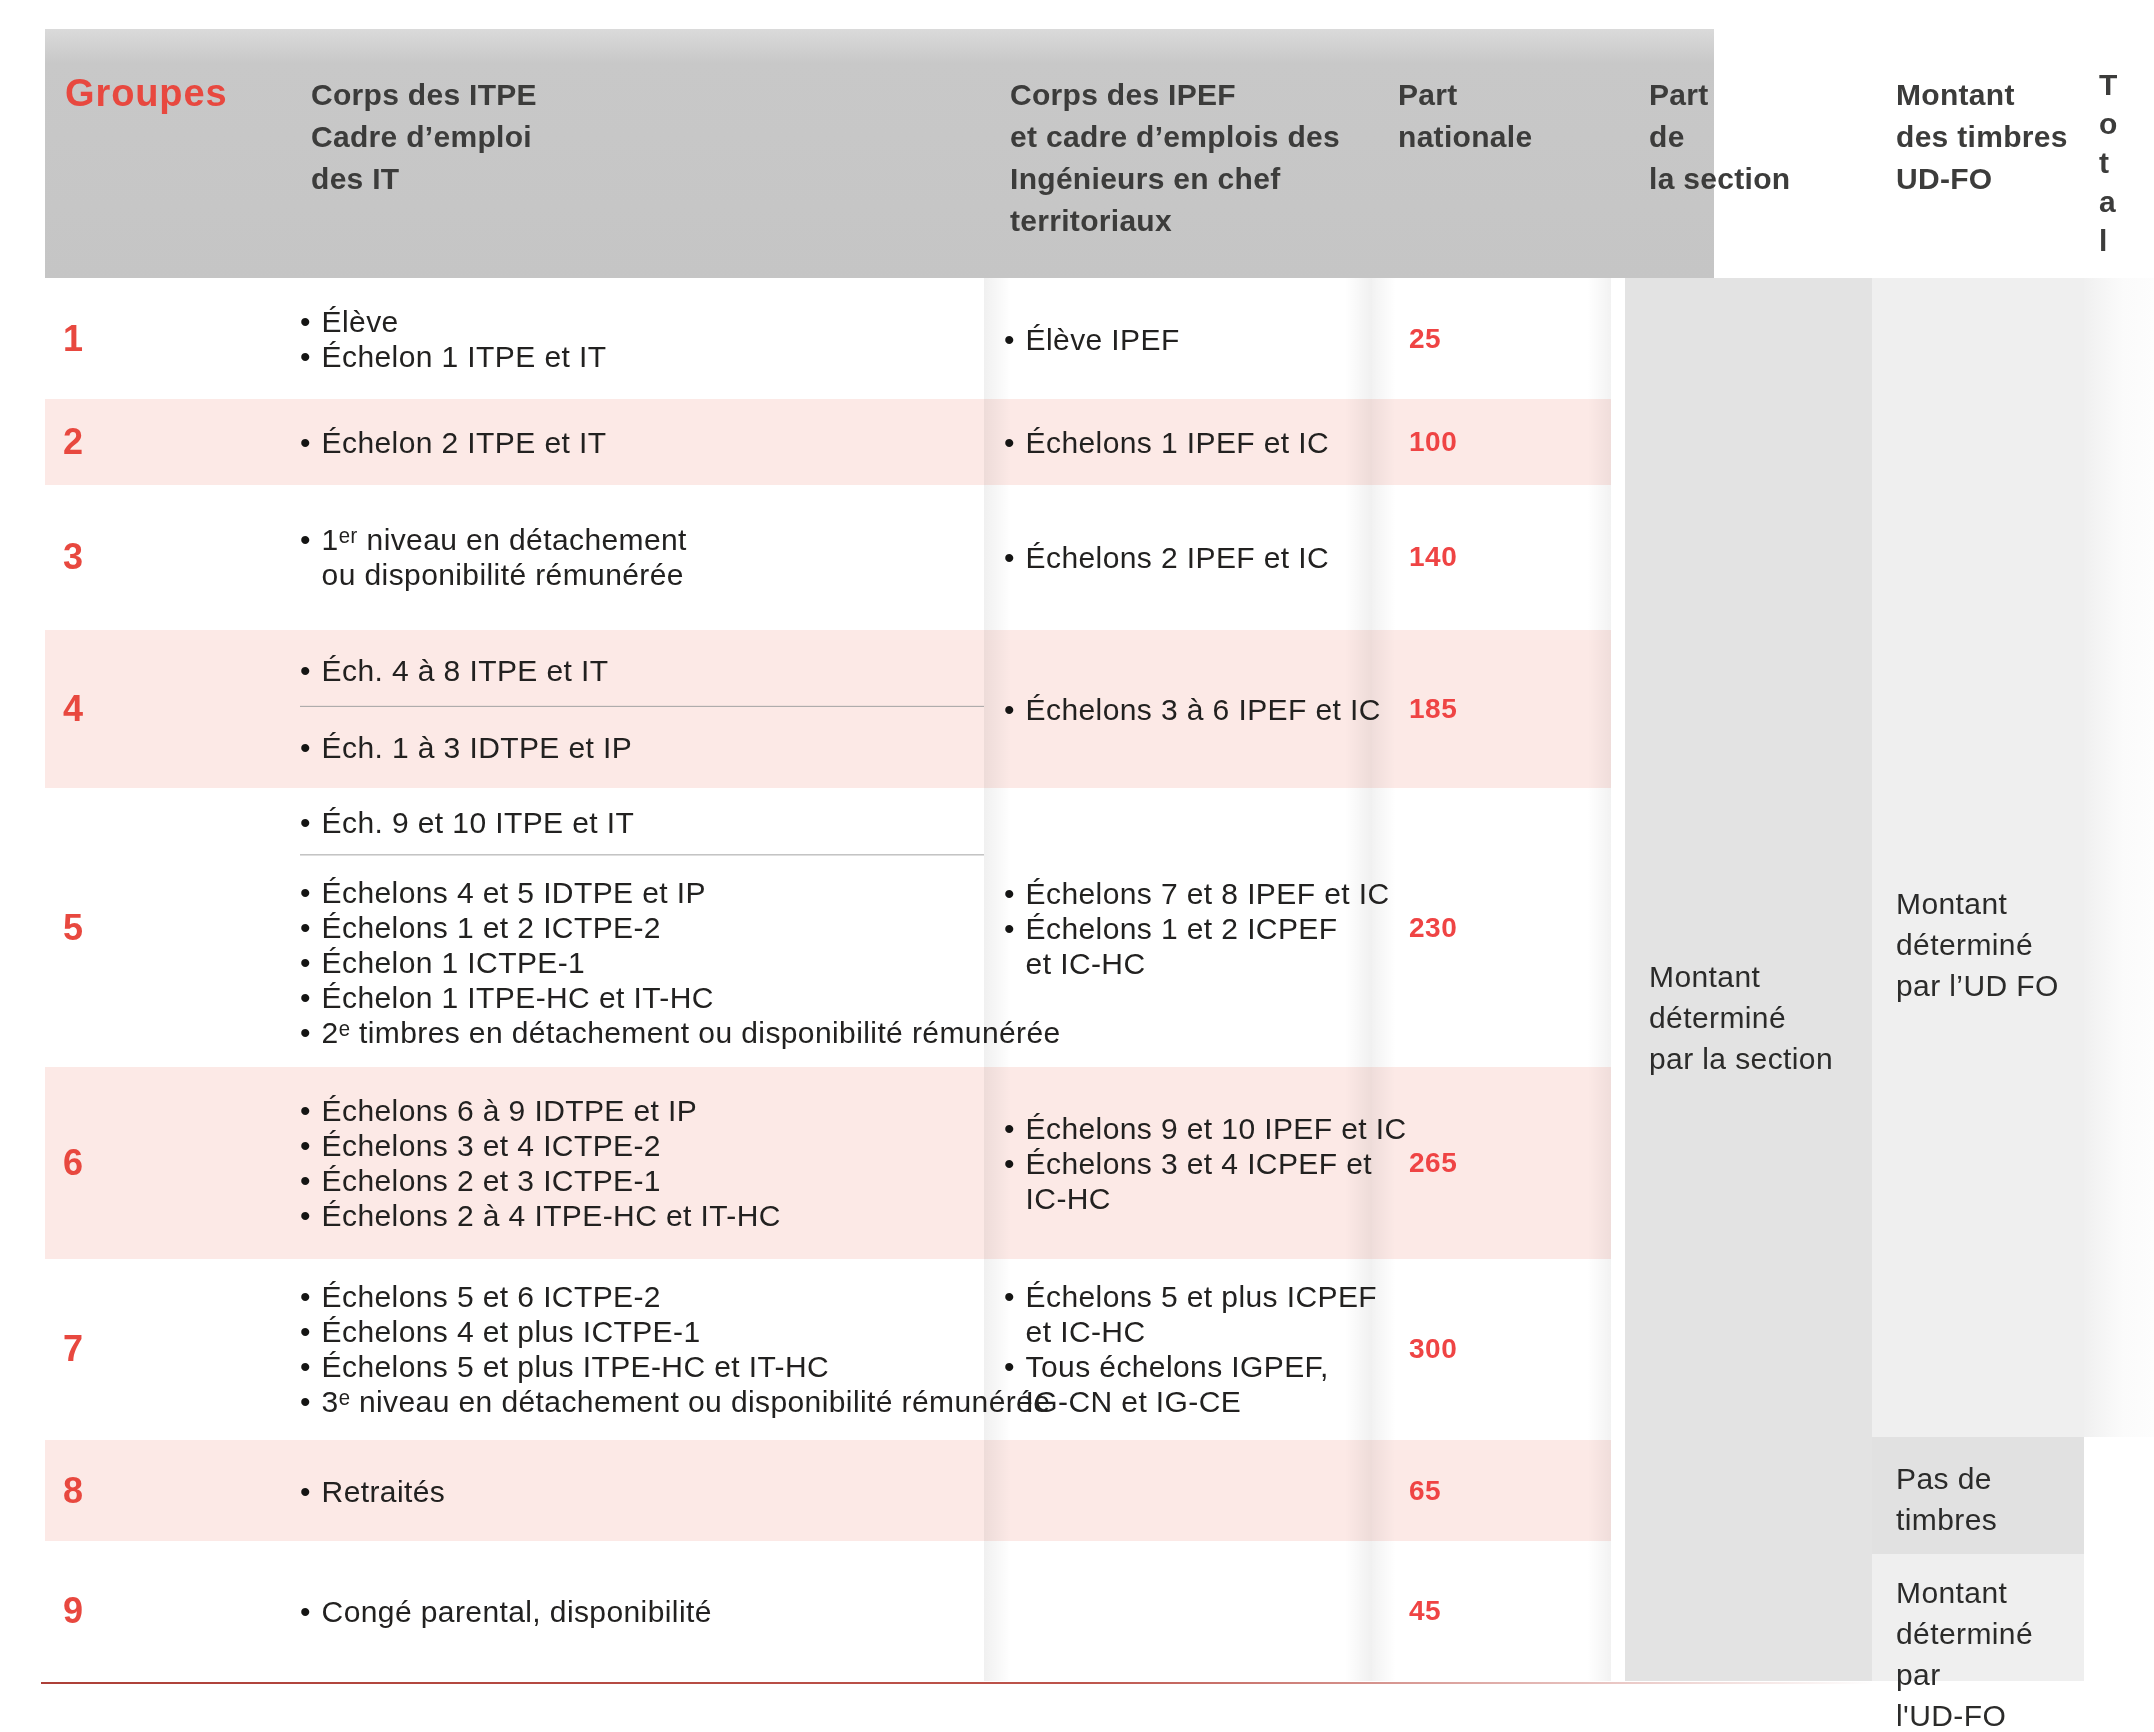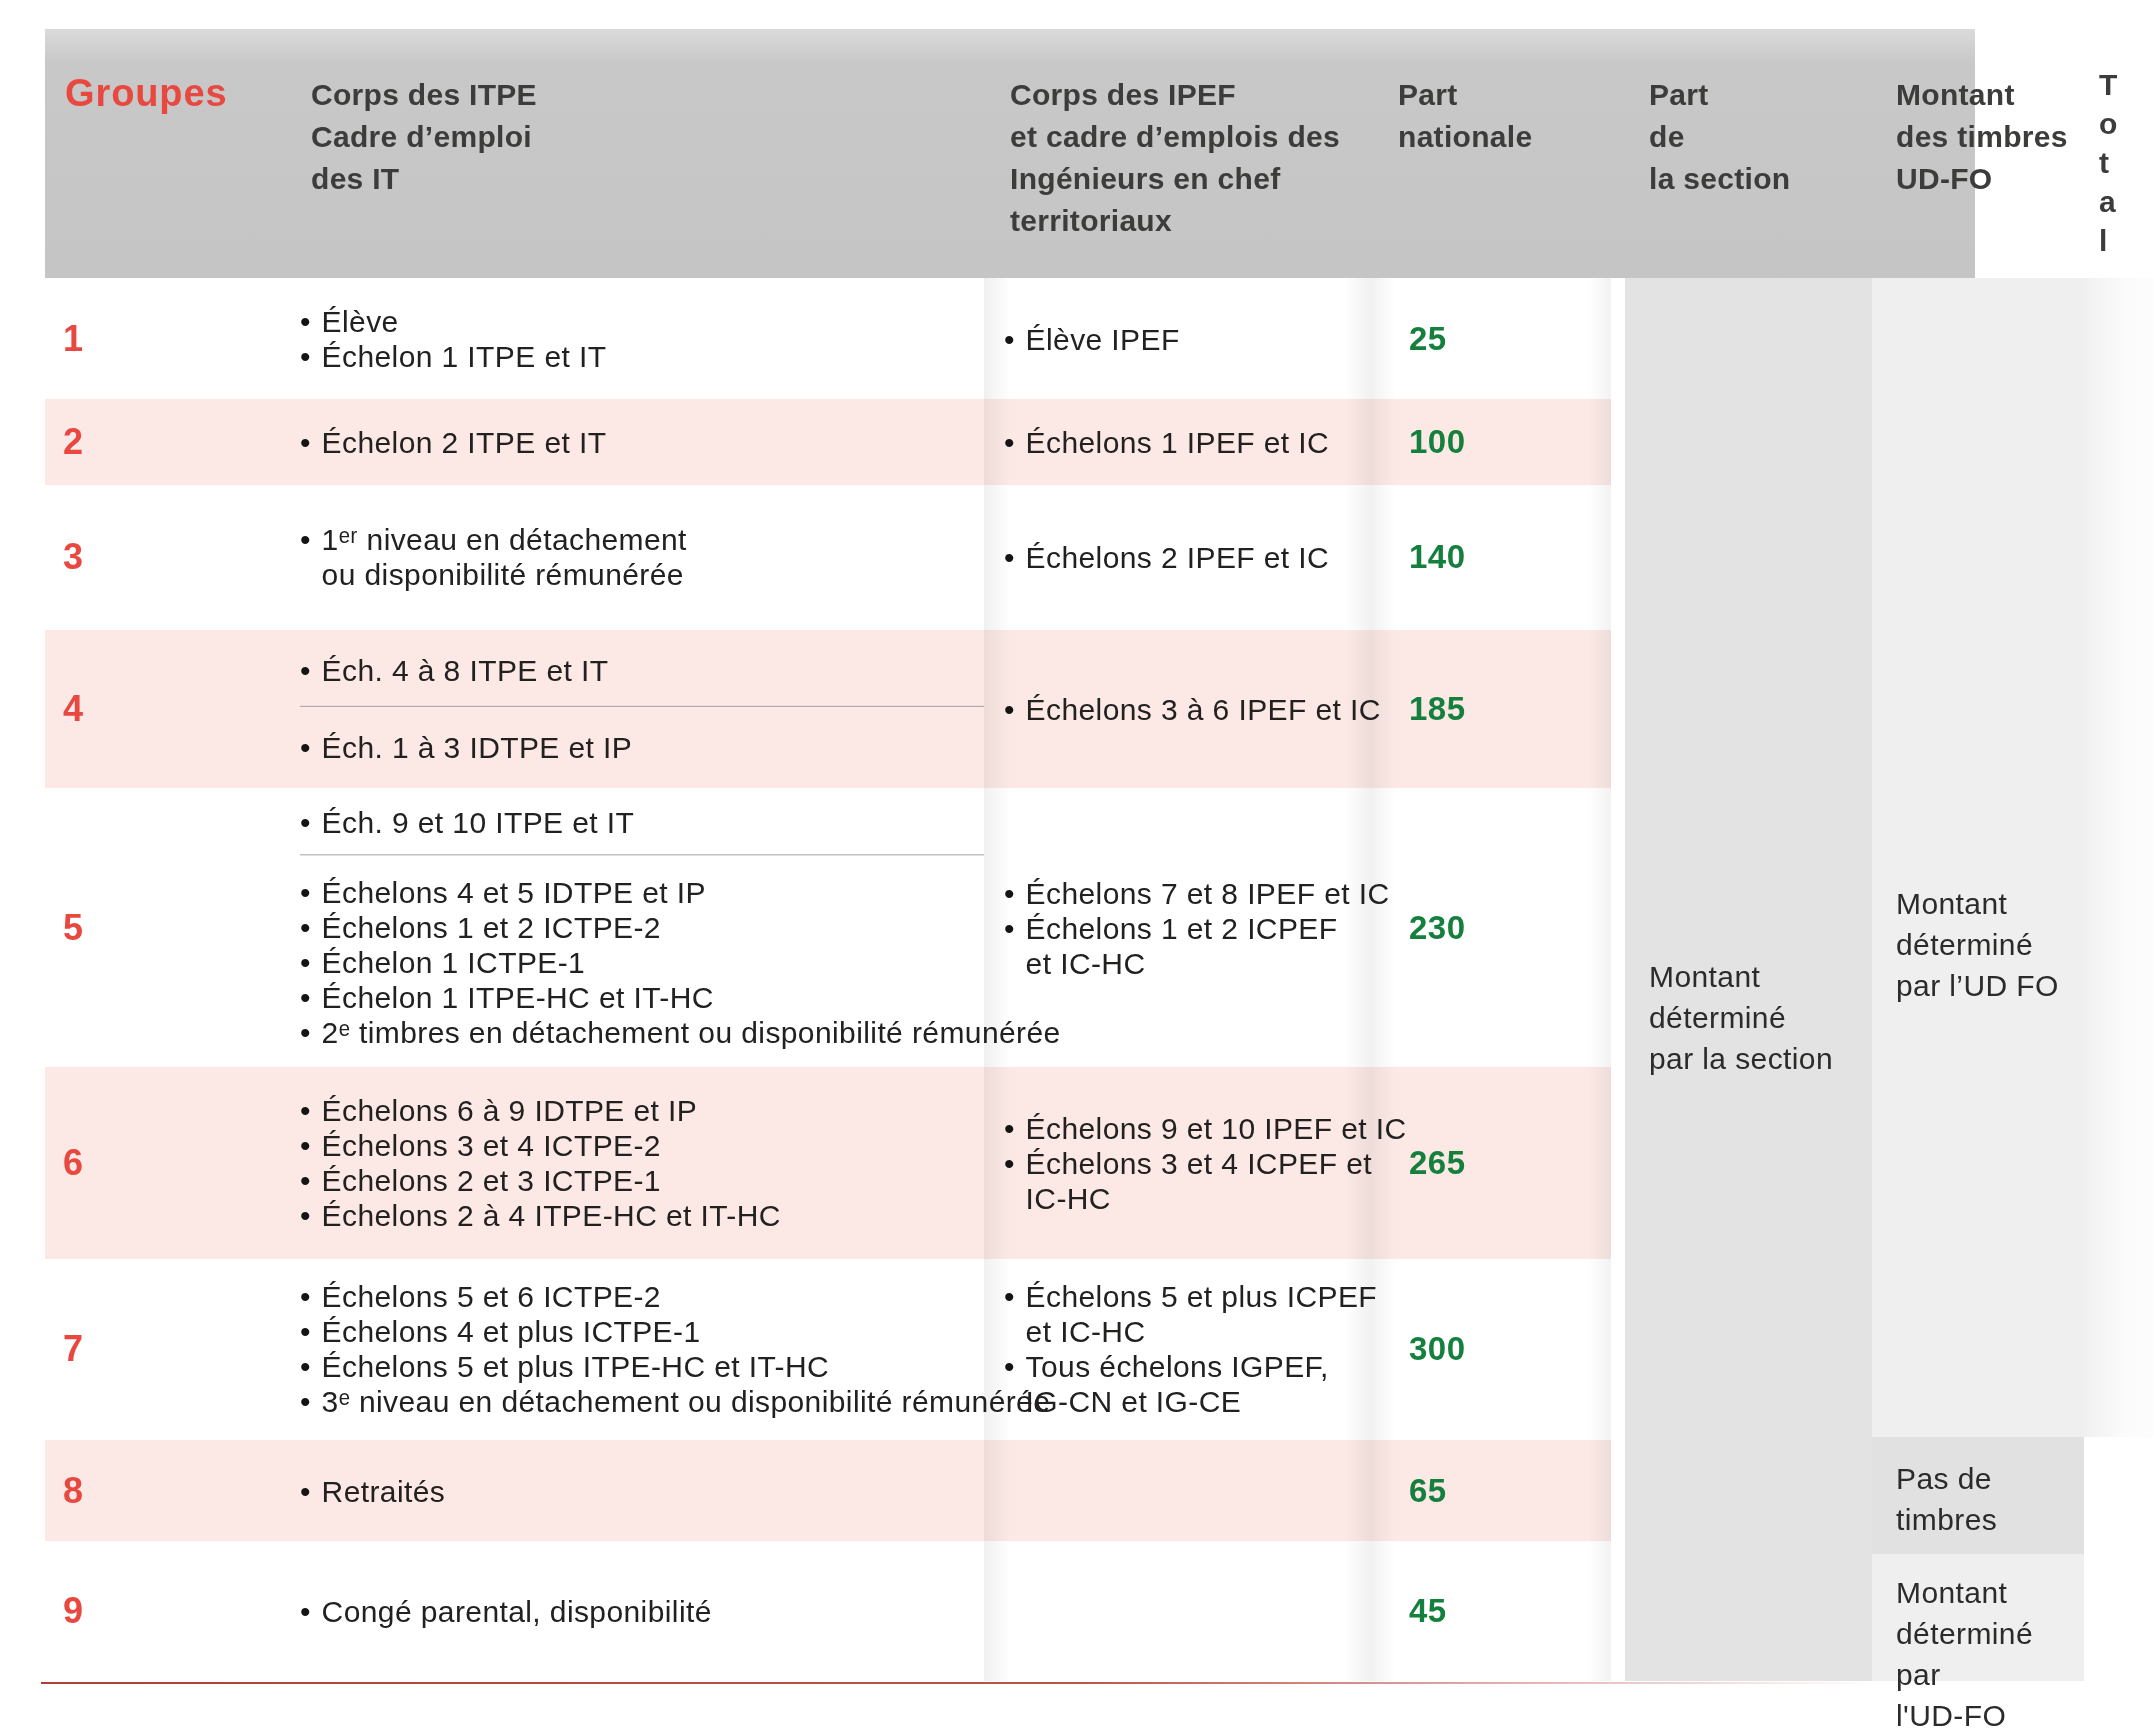--- a/index.html
+++ b/index.html
@@ -3,21 +3,21 @@
 <meta charset="utf-8">
 <style>
   html,body{margin:0;padding:0;background:#ffffff;}
   .sheet{
     position:relative;width:2155px;height:1733px;background:#ffffff;
     font-family:"Liberation Sans","DejaVu Sans",sans-serif;
     color:#222120;overflow:hidden;
   }
   
   .thead{
-    position:absolute;left:45px;top:29px;width:1930px;height:249px;
+    position:absolute;left:45px;top:29px;width:1669px;height:249px;
     background:linear-gradient(180deg,#dadada 0%,#c8c8c8 14%,#c5c5c5 100%);
   }
   .h-groupes{
     position:absolute;left:20px;top:43px;
     font-size:38px;font-weight:700;letter-spacing:0.9px;color:#e8483f;
   }
   .h-col{position:absolute;top:45px;font-size:30px;font-weight:700;
     line-height:42px;color:#3c3c3b;letter-spacing:0.3px;white-space:nowrap;}
   .h-itpe{left:266px;}
   .h-ipef{left:965px;}
@@ -45,21 +45,21 @@
     background:linear-gradient(90deg,#f0f0f0,#fbfbfb 55%,#fdfdfd);}
   
   .rowc{position:absolute;left:45px;width:1566px;}
   .num{
     position:absolute;left:18px;top:50%;transform:translateY(-50%);
     font-size:36px;font-weight:700;color:#e8483f;letter-spacing:0.9px;
   }
   .c-itpe{position:absolute;left:255px;width:684px;top:50%;transform:translateY(-50%);}
   .c-ipef{position:absolute;left:959px;width:378px;top:50%;transform:translateY(-50%);}
   .c-part{position:absolute;left:1364px;top:50%;transform:translateY(-50%);
-    font-size:33px;font-weight:700;letter-spacing:0.5px;color:#15803d;}
+    font-size:28px;font-weight:700;letter-spacing:0.5px;color:#ef4444;}
   .ln{font-size:30px;line-height:35px;letter-spacing:0.4px;white-space:nowrap;color:#222120;}
   .ln.b{display:flex;}
   .ln.b::before{content:"\2022";width:21.6px;flex:0 0 21.6px;color:#141413;}
   .ln.c{padding-left:21.6px;}
   .div-line{height:0.9px;background:#a3a3a3;width:100%;margin:18px 0 23.4px 0;}
   .div-line.mid{margin:14.4px 0 20px 0;}
   
   .note{position:absolute;font-size:30px;line-height:41px;letter-spacing:0.4px;color:#2b2b2a;white-space:nowrap;}
   .note-section{left:1649px;top:956px;}
   .note-udfo{left:1896px;top:883px;}

